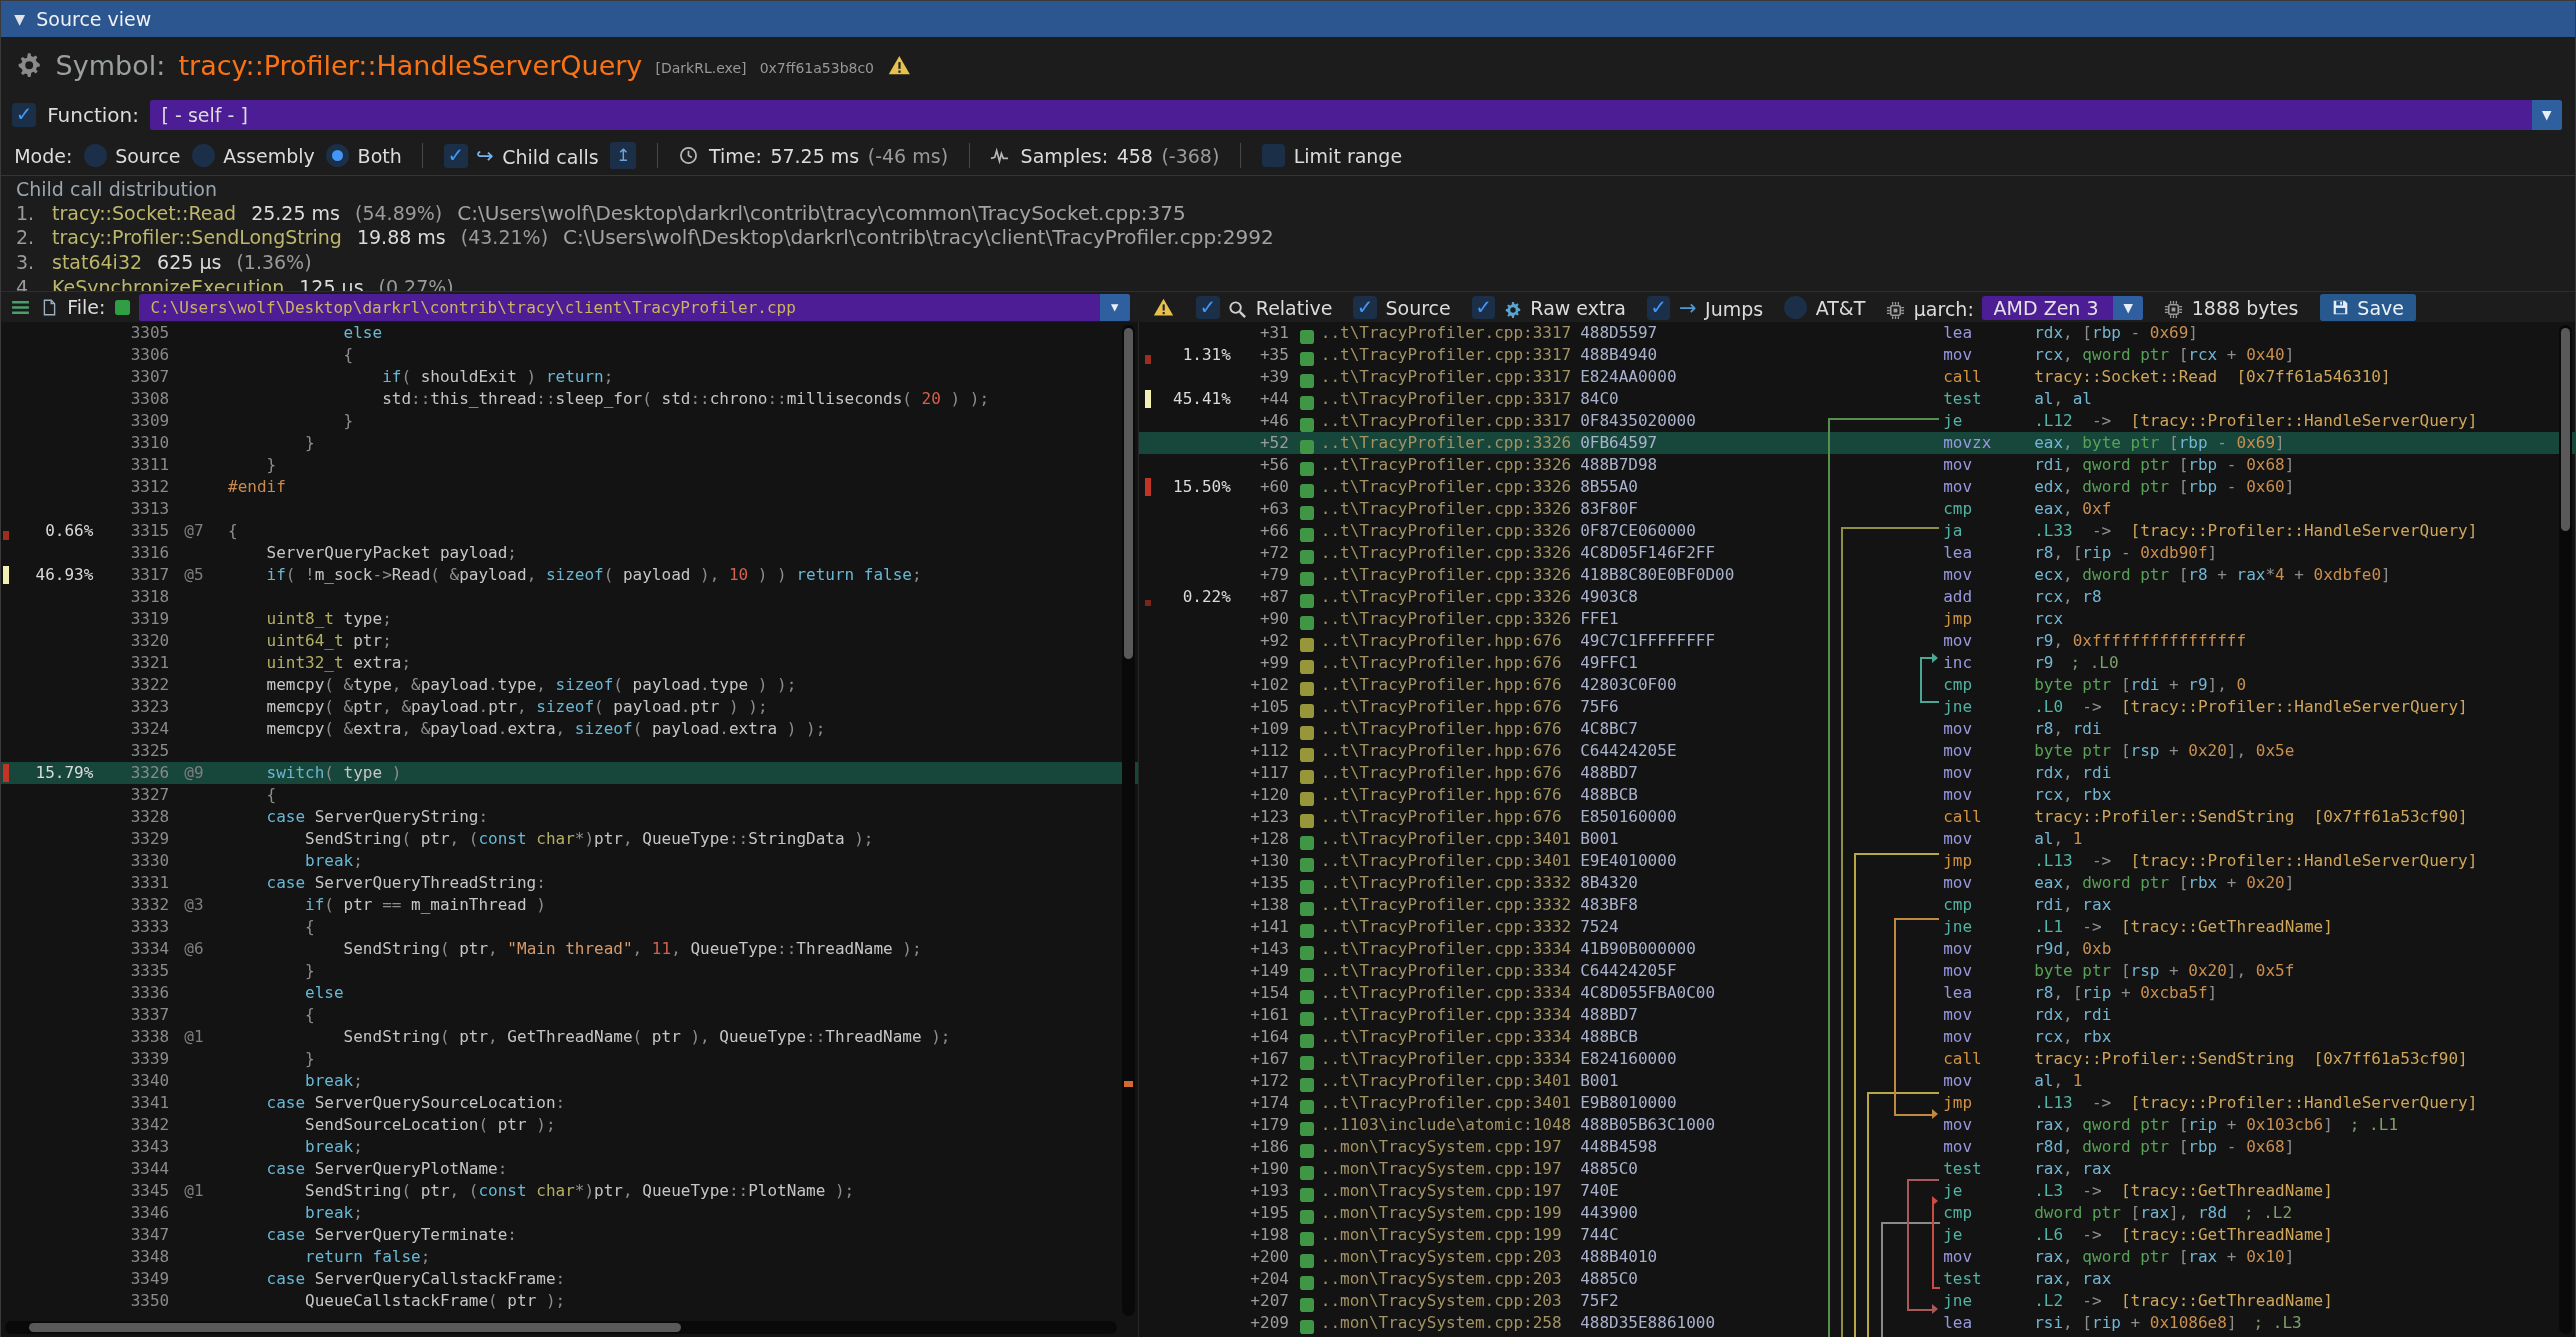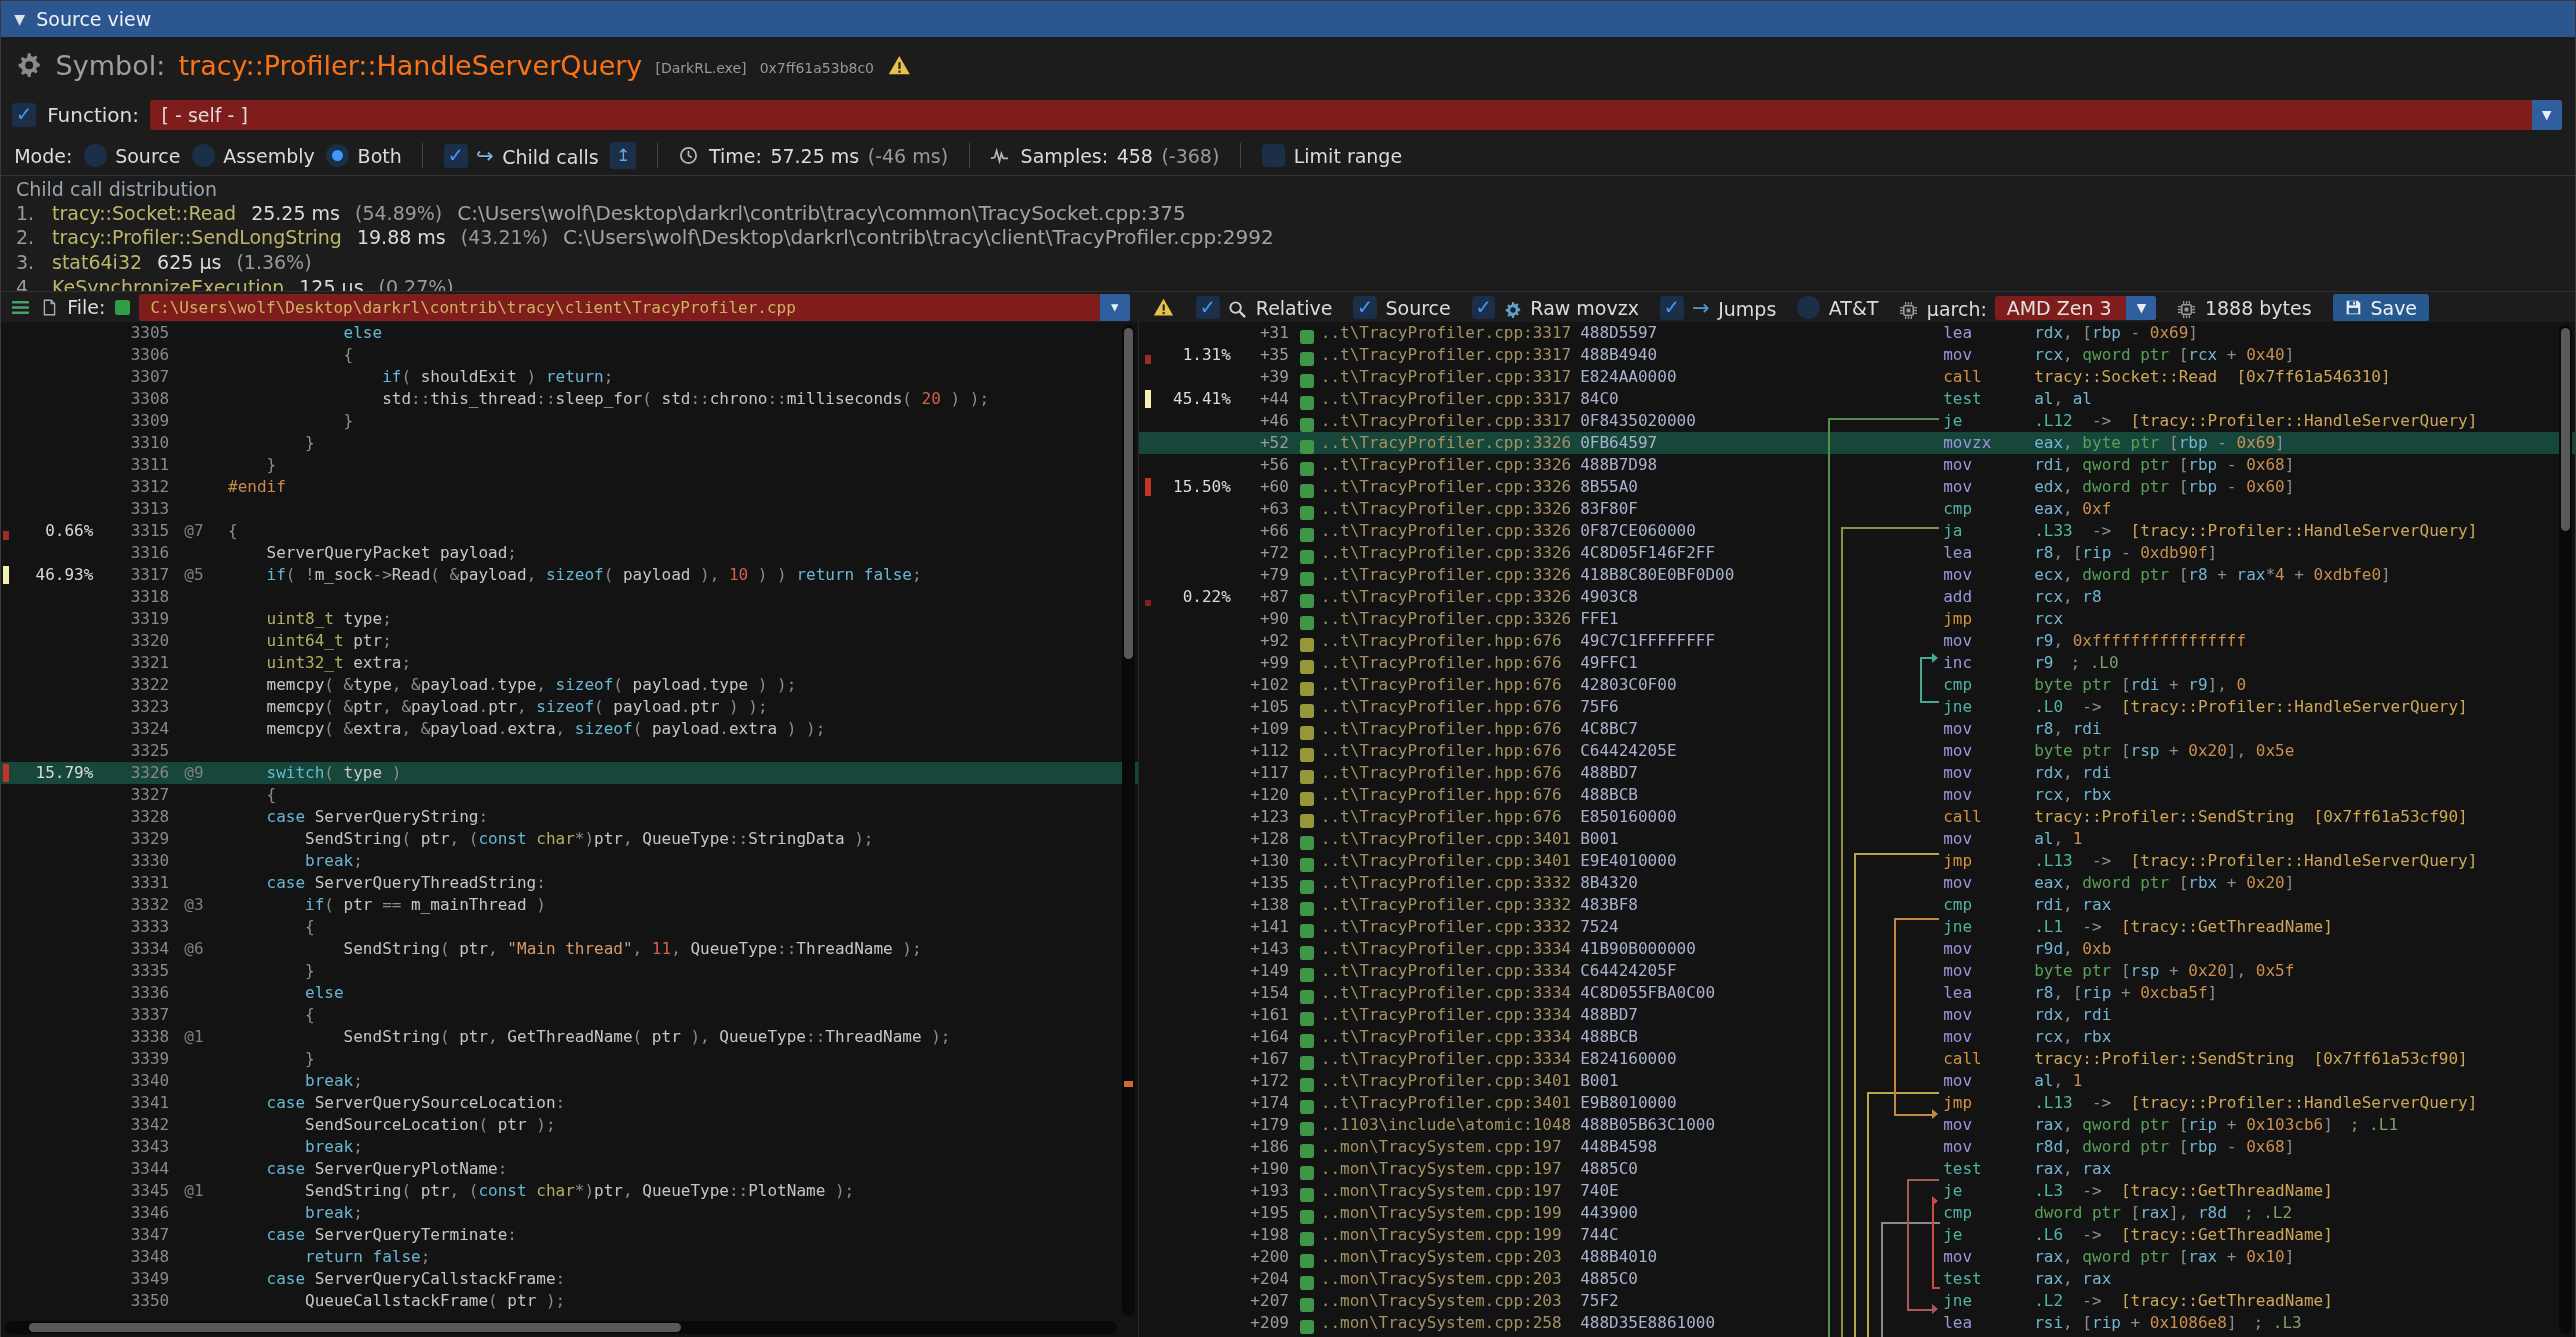--- a/index.html
+++ b/index.html
@@ -13,21 +13,21 @@
   .tri{font-size:14px;color:#dfe3e8;cursor:pointer}
 
   
   .symbolrow{height:57px;display:flex;align-items:center;gap:13.2px;padding:0 15px}
   .sym-label{color:#9aa0a0;font-size:27px}
   .sym-name{color:#f97316;font-size:27px}
   .sym-module,.sym-addr{color:#98989a;font-size:14px;padding-top:5.7px}
 
   
   .funcrow{height:42px;display:flex;align-items:center;gap:11.3px;padding:0 11.3px;font-size:20px}
-  .combo{height:30px;background:#7f1d1d;border-radius:2.8px;display:flex;align-items:center;padding:0 11.3px;font-size:19px;position:relative;cursor:pointer}
+  .combo{height:30px;background:#4c1d95;border-radius:2.8px;display:flex;align-items:center;padding:0 11.3px;font-size:19px;position:relative;cursor:pointer}
   .combo .combo-arrow{position:absolute;right:0;top:0;width:30px;height:100%;background:#2f5f9e;border-radius:0 2.8px 2.8px 0;
         display:flex;align-items:center;justify-content:center;font-size:12.3px;color:#e8eef5}
   .func-combo{flex:1;margin-right:1.9px}
 
   
   .cb{width:23.6px;height:23.6px;background:#1c2f48;border-radius:3.8px;position:relative;flex:none;cursor:pointer}
   .cb .ck{display:none;position:absolute;inset:0;color:#4296fa;font-size:20px;line-height:23.6px;text-align:center;font-weight:bold}
   .cb.on .ck{display:block}
   .rd{width:23px;height:23px;border-radius:50%;background:#1c2f48;position:relative;flex:none;cursor:pointer}
   .rd.on::after{content:"";position:absolute;inset:5.7px;border-radius:50%;background:#4296fa}
@@ -275,21 +275,21 @@
           </span>
         <span>Source</span>
       </span>
       <span class="grp">
         <span class="cb on">
             <span class="ck">✓</span>
           </span>
         <svg width="18" height="18" viewBox="0 0 20 20">
             <path fill="#5ba3d0" d="M9 1h2l.4 2.1 1.6.7 1.8-1.2 1.4 1.4-1.2 1.8.7 1.6L18 9v2l-2.1.4-.7 1.6 1.2 1.8-1.4 1.4-1.8-1.2-1.6.7L11 19H9l-.4-2.1-1.6-.7-1.8 1.2-1.4-1.4 1.2-1.8-.7-1.6L2 11V9l2.1-.4.7-1.6L3.6 5.2 5 3.8l1.8 1.2 1.6-.7L9 1zm1 6a3 3 0 100 6 3 3 0 000-6z"></path>
           </svg>
-        <span>Raw movzx</span>
+        <span>Raw extra</span>
       </span>
       <span class="grp">
         <span class="cb on">
             <span class="ck">✓</span>
           </span>
         <span style="color:#4a9ad8;font-size:21px">→</span>
         <span>Jumps</span>
       </span>
       <span class="grp">
         <span class="rd"></span>

